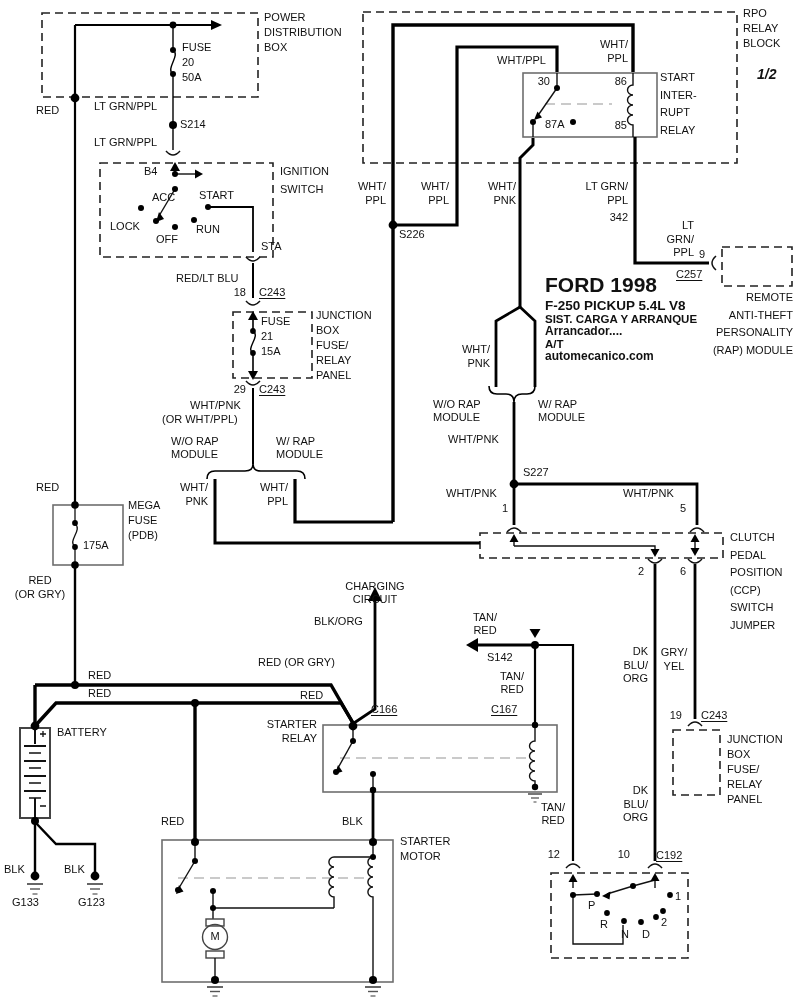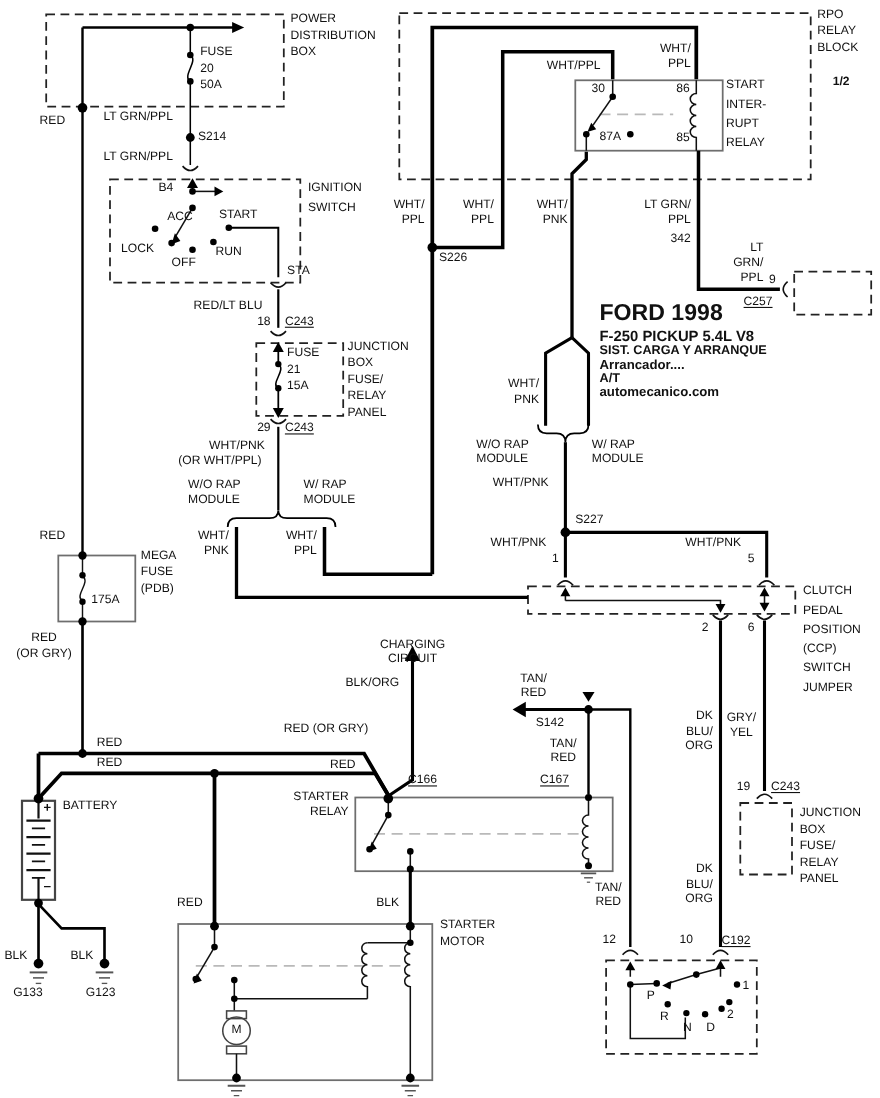--- a/index.html
+++ b/index.html
@@ -11,21 +11,21 @@
   .tc{text-align:center;}
   .tr{text-align:right;}
   .und{text-decoration:underline;text-underline-offset:2px;}
   .lh15{line-height:15px;}
   .lh17{line-height:17.5px;}
   .lh13{line-height:13px;}
   .fs21{font-size:21px;line-height:22px;}
   .fs13{font-size:13.5px;}
   .fs12{font-size:12px;}
   .fs11{font-size:11.5px;}
-  .fs15{font-size:11px;}
+  .fs15{font-size:14px;font-style:italic;}
 </style>
 </head>
 <body>
 
 <div id="canvas">
 
 <svg id="art" width="800" height="998" viewBox="0 0 800 998">
 
   <g stroke="#b9b9b9" stroke-width="1.5" stroke-dasharray="10 6">
     <path d="M545,104 L612,104"></path>
@@ -321,20 +321,24 @@
 PNK</span>
 <span class="lbl" style="left:399px;top:228px;">S226</span>
 <span class="lbl tr" style="left:570px;top:180px;width:58px;">LT GRN/
 PPL</span>
 <span class="lbl tr" style="left:600px;top:211px;width:28px;">342</span>
 <span class="lbl tr" style="left:658px;top:219px;width:36px;">LT
 GRN/
 PPL</span>
 <span class="lbl" style="left:699px;top:248px;">9</span>
 <span class="lbl und" style="left:676px;top:268px;">C257</span>
+<span class="lbl lh17 tr" style="left:698px;top:289px;width:95px;">REMOTE
+ANTI-THEFT
+PERSONALITY
+(RAP) MODULE</span>
 
 <span class="lbl b fs21" style="left:545px;top:274px;">FORD 1998</span>
 <span class="lbl b fs13" style="left:545px;top:299px;">F-250 PICKUP  5.4L  V8</span>
 <span class="lbl b fs11" style="left:545px;top:313px;">SIST. CARGA Y ARRANQUE</span>
 <span class="lbl b fs12" style="left:545px;top:325px;">Arrancador....</span>
 <span class="lbl b fs11" style="left:545px;top:338px;">A/T</span>
 <span class="lbl b fs12" style="left:545px;top:350px;">automecanico.com</span>
 
 <span class="lbl tr" style="left:456px;top:343px;width:34px;">WHT/
 PNK</span>

